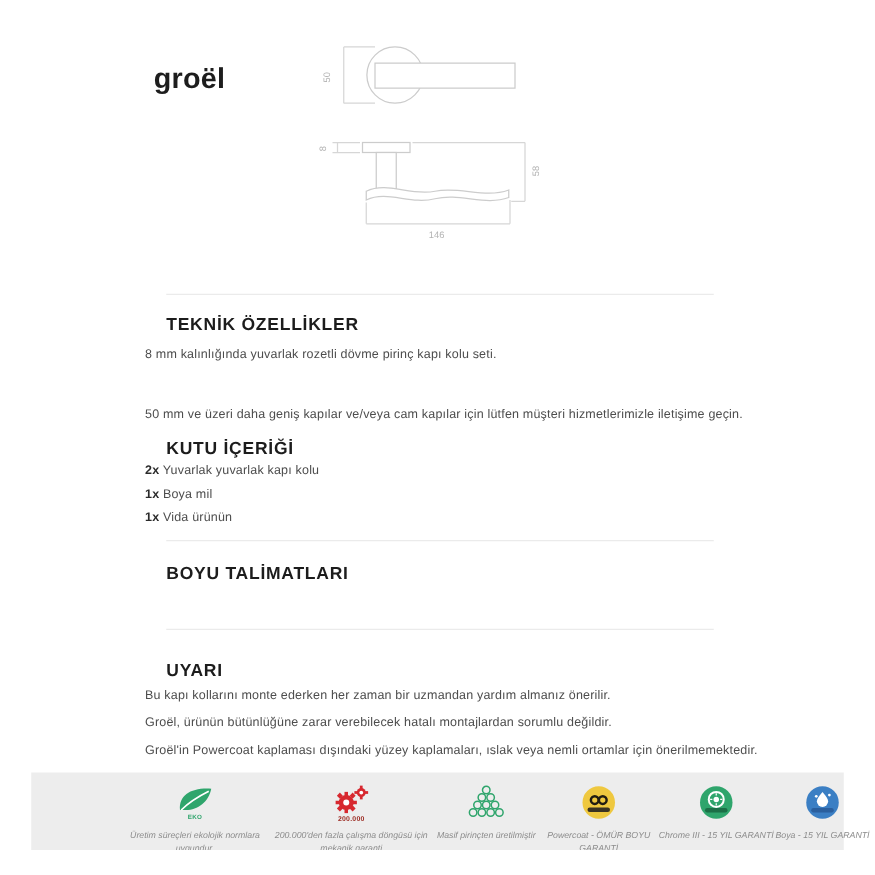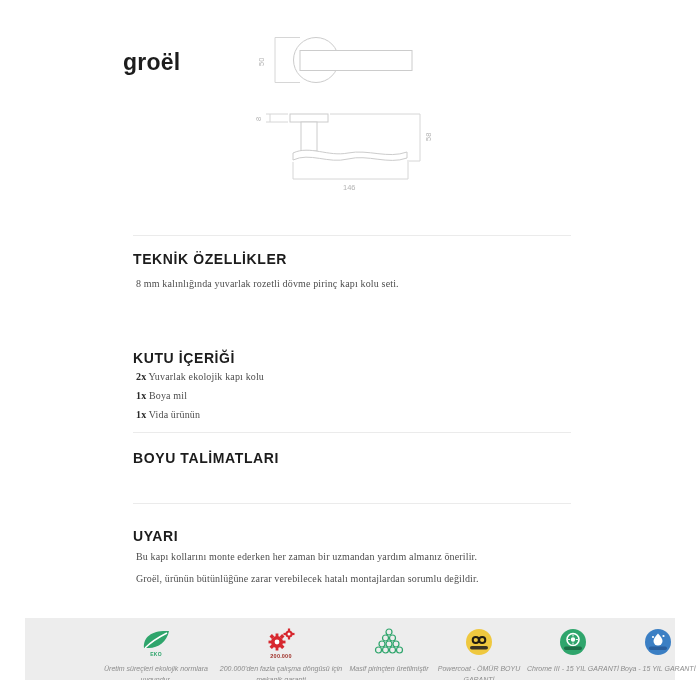--- a/index.html
+++ b/index.html
@@ -17,22 +17,22 @@
   .outline { fill:#ffffff; stroke:#cccccc; stroke-width:1; }
   .dimline { stroke:#d6d6d6; stroke-width:1; fill:none; }
 
   .divider { position:absolute; left:133px; width:438px; height:0; border-top:1px solid #ebebeb; }
 
   .h-title {
     position:absolute; left:133px; font-size:14px; font-weight:bold;
     color:#1c1c1c; letter-spacing:0.6px; white-space:nowrap;
   }
   .body-line {
-    position:absolute; left:136px; font-size:10px; color:#4d4d4d;
-    letter-spacing:0.15px; white-space:nowrap;font-family:Liberation Serif, serif;
+    position:absolute; left:116px; font-size:10px; color:#4d4d4d;
+    letter-spacing:0.15px; white-space:nowrap;
   }
   .body-line b { color:#2a2a2a; }
 
   .footer-band {
     position:absolute; left:25px; top:618px; width:650px; height:74px;
     background:#ededed; display:flex; align-items:flex-start;
     justify-content:space-between; padding:10px 60px 0 72px;
   }
   .badge { display:flex; flex-direction:column; align-items:center; }
   .badge-iconwrap { height:34px; display:flex; flex-direction:column; align-items:center; justify-content:flex-start; }
@@ -78,33 +78,35 @@
 
     <line class="dimline" x1="43" y1="129" x2="43" y2="146"></line>
     <line class="dimline" x1="158" y1="127" x2="158" y2="146"></line>
     <line class="dimline" x1="43" y1="146" x2="158" y2="146"></line>
     <text class="dim-text" x="93" y="157">146</text>
   </svg>
 
   <div class="divider" style="top:235px"></div>
   <div class="h-title" style="top:251px">TEKNİK ÖZELLİKLER</div>
   <div class="body-line" style="top:278px">8 mm kalınlığında yuvarlak rozetli dövme pirinç kapı kolu seti.</div>
+  <div class="body-line" style="top:326px">50 mm ve üzeri daha geniş kapılar ve/veya cam kapılar için lütfen müşteri hizmetlerimizle iletişime geçin.</div>
 
   <div class="h-title" style="top:350px">KUTU İÇERİĞİ</div>
-  <div class="body-line" style="top:371px"><b>2x</b><span> Yuvarlak ekolojik kapı kolu</span></div>
+  <div class="body-line" style="top:371px"><b>2x</b><span> Yuvarlak yuvarlak kapı kolu</span></div>
   <div class="body-line" style="top:390px"><b>1x</b><span> Boya mil</span></div>
   <div class="body-line" style="top:409px"><b>1x</b><span> Vida ürünün</span></div>
 
   <div class="divider" style="top:432px"></div>
   <div class="h-title" style="top:450px">BOYU TALİMATLARI</div>
 
   <div class="divider" style="top:503px"></div>
   <div class="h-title" style="top:528px">UYARI</div>
   <div class="body-line" style="top:573px">Groël, ürünün bütünlüğüne zarar verebilecek hatalı montajlardan sorumlu değildir.</div>
   <div class="body-line" style="top:551px">Bu kapı kollarını monte ederken her zaman bir uzmandan yardım almanız önerilir.</div>
+  <div class="body-line" style="top:595px">Groël'in Powercoat kaplaması dışındaki yüzey kaplamaları, ıslak veya nemli ortamlar için önerilmemektedir.</div>
 
   <div class="footer-band">
 
     <div class="badge">
       <div class="badge-iconwrap">
         <svg width="30" height="22" viewBox="0 0 30 22">
           <path d="M3 20 C2 8 12 2 28 3 C26 14 16 21 6 20 Z" fill="#2fa56c"></path>
           <path d="M4 20 C12 12 20 8 26 5" stroke="#ffffff" stroke-width="1.4" fill="none"></path>
         </svg>
         <div class="tiny-label-green">EKO</div>

